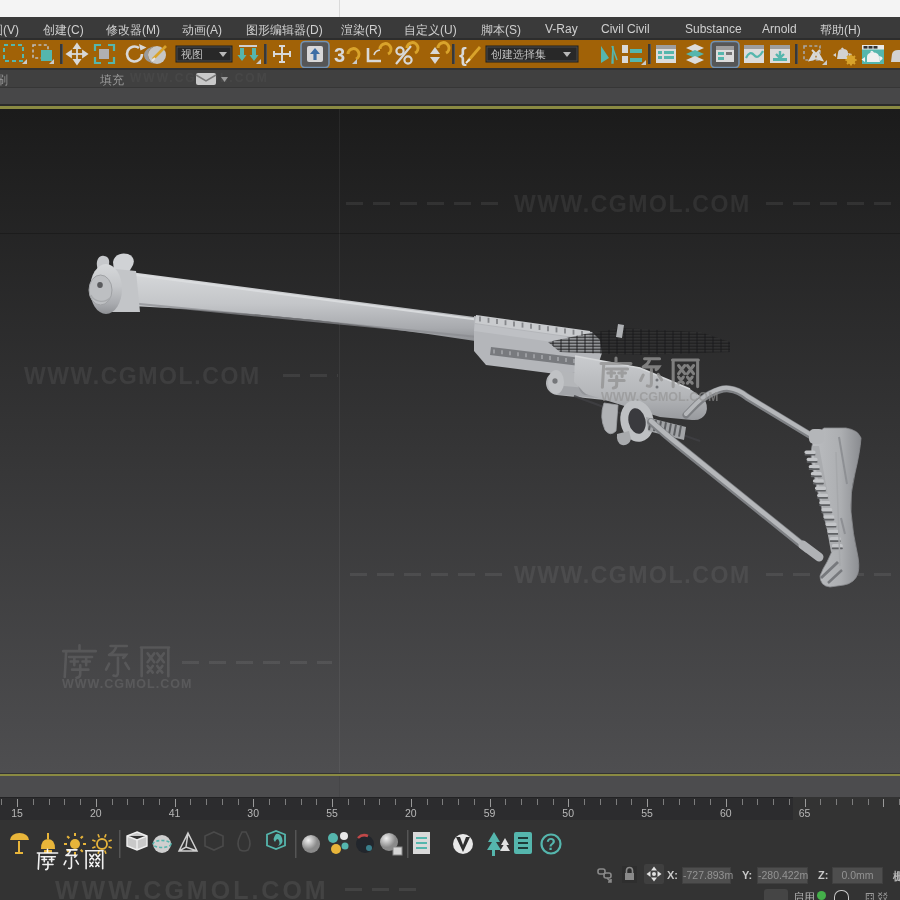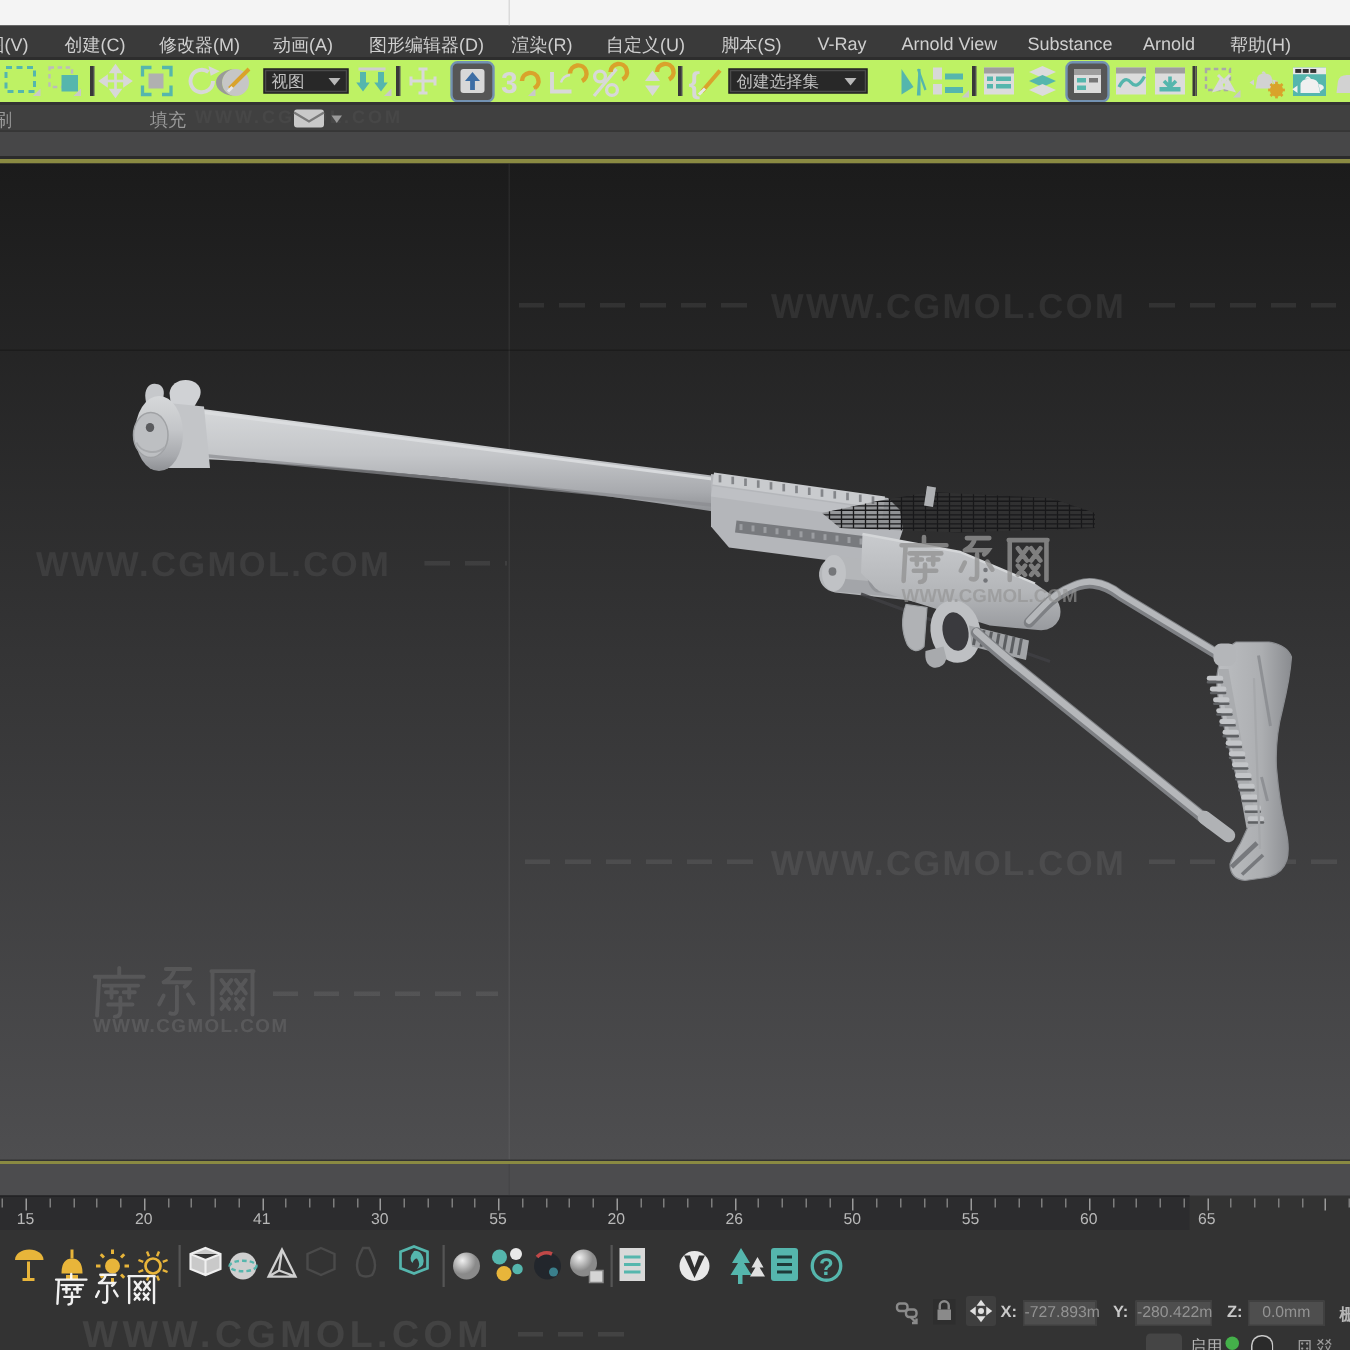--- a/index.html
+++ b/index.html
@@ -3,21 +3,21 @@
 <meta charset="utf-8">
 <style>
 html,body{margin:0;padding:0;width:900px;height:900px;overflow:hidden;background:#333;font-family:"Liberation Sans",sans-serif;}
 #root{position:relative;width:900px;height:900px;overflow:hidden;}
 .abs{position:absolute;}
 #title{left:0;top:0;width:900px;height:17px;background:#f4f4f4;}
 #titleline{left:339px;top:0;width:1px;height:17px;background:#dadada;}
 #menubar{left:0;top:17px;width:900px;height:21px;background:#3a3a3a;color:#cfcfcf;font-size:12px;}
 #menubar span{position:absolute;top:5px;white-space:nowrap;}
 #sep1{left:0;top:38px;width:900px;height:2px;background:#2d2d2d;}
-#toolbar{left:0;top:40px;width:900px;height:28px;background:#bef264;text-align:center;}
+#toolbar{left:0;top:40px;width:900px;height:28px;background:#a16207;text-align:center;}
 #sep2{left:0;top:68px;width:900px;height:2px;background:#333;}
 #row2{left:0;top:70px;width:900px;height:17px;background:#404040;color:#9a9a9a;font-size:12px;}
 #sep3{left:0;top:87px;width:900px;height:1px;background:#363636;}
 #band{left:0;top:88px;width:900px;height:16px;background:#474748;}
 #bandline{left:0;top:104px;width:900px;height:2px;background:#2b2b2b;}
 #ytop{left:0;top:106px;width:900px;height:2.5px;background:#8a8a42;}
 #viewport{left:0;top:109px;width:900px;height:664px;background:linear-gradient(#1b1b1b,#4e4e50);overflow:hidden;}
 #ybot{left:0;top:773.5px;width:900px;height:2.5px;background:#8a8a42;}
 #slider{left:0;top:776px;width:900px;height:21px;background:#4c4c4e;}
 #ruler{left:0;top:797px;width:793px;height:23px;background:#2c2c2e;border-top:1px solid #232325;box-sizing:border-box;}
@@ -40,21 +40,21 @@
   <div class="abs" id="menubar">
     <span style="left:-9px">图(V)</span>
     <span style="left:43px">创建(C)</span>
     <span style="left:106px">修改器(M)</span>
     <span style="left:182px">动画(A)</span>
     <span style="left:246px">图形编辑器(D)</span>
     <span style="left:341px">渲染(R)</span>
     <span style="left:404px">自定义(U)</span>
     <span style="left:481px">脚本(S)</span>
     <span style="left:545px">V-Ray</span>
-    <span style="left:601px">Arnold View</span>
+    <span style="left:601px">Civil Civil</span>
     <span style="left:685px">Substance</span>
     <span style="left:762px">Arnold</span>
     <span style="left:820px">帮助(H)</span>
   </div>
   <div class="abs" id="sep1"></div>
   <div class="abs" id="toolbar">
       <svg width="900" height="28" style="position:absolute;left:0;top:0">
         <rect x="4" y="5" width="19" height="16" fill="none" stroke="#55b6ad" stroke-width="2" stroke-dasharray="4 3"></rect>
         <path d="M22,24 l5,0 0,-5 z" fill="#c9c9c9"></path>
         <rect x="33" y="5" width="15" height="13" fill="none" stroke="#bcbcbc" stroke-width="1.6" stroke-dasharray="3 2.4"></rect>
@@ -415,21 +415,21 @@
       <div class="tick" style="left:363.5px"></div>
       <div class="tick" style="left:379.2px"></div>
       <div class="tick" style="left:395.0px"></div>
       <div class="tickM" style="left:410.8px"></div>
       <div class="rlab" style="left:410.8px">20</div>
       <div class="tick" style="left:426.5px"></div>
       <div class="tick" style="left:442.2px"></div>
       <div class="tick" style="left:458.0px"></div>
       <div class="tick" style="left:473.8px"></div>
       <div class="tickM" style="left:489.5px"></div>
-      <div class="rlab" style="left:489.5px">26</div>
+      <div class="rlab" style="left:489.5px">59</div>
       <div class="tick" style="left:505.2px"></div>
       <div class="tick" style="left:521.0px"></div>
       <div class="tick" style="left:536.8px"></div>
       <div class="tick" style="left:552.5px"></div>
       <div class="tickM" style="left:568.2px"></div>
       <div class="rlab" style="left:568.2px">50</div>
       <div class="tick" style="left:584.0px"></div>
       <div class="tick" style="left:599.8px"></div>
       <div class="tick" style="left:615.5px"></div>
       <div class="tick" style="left:631.2px"></div>

